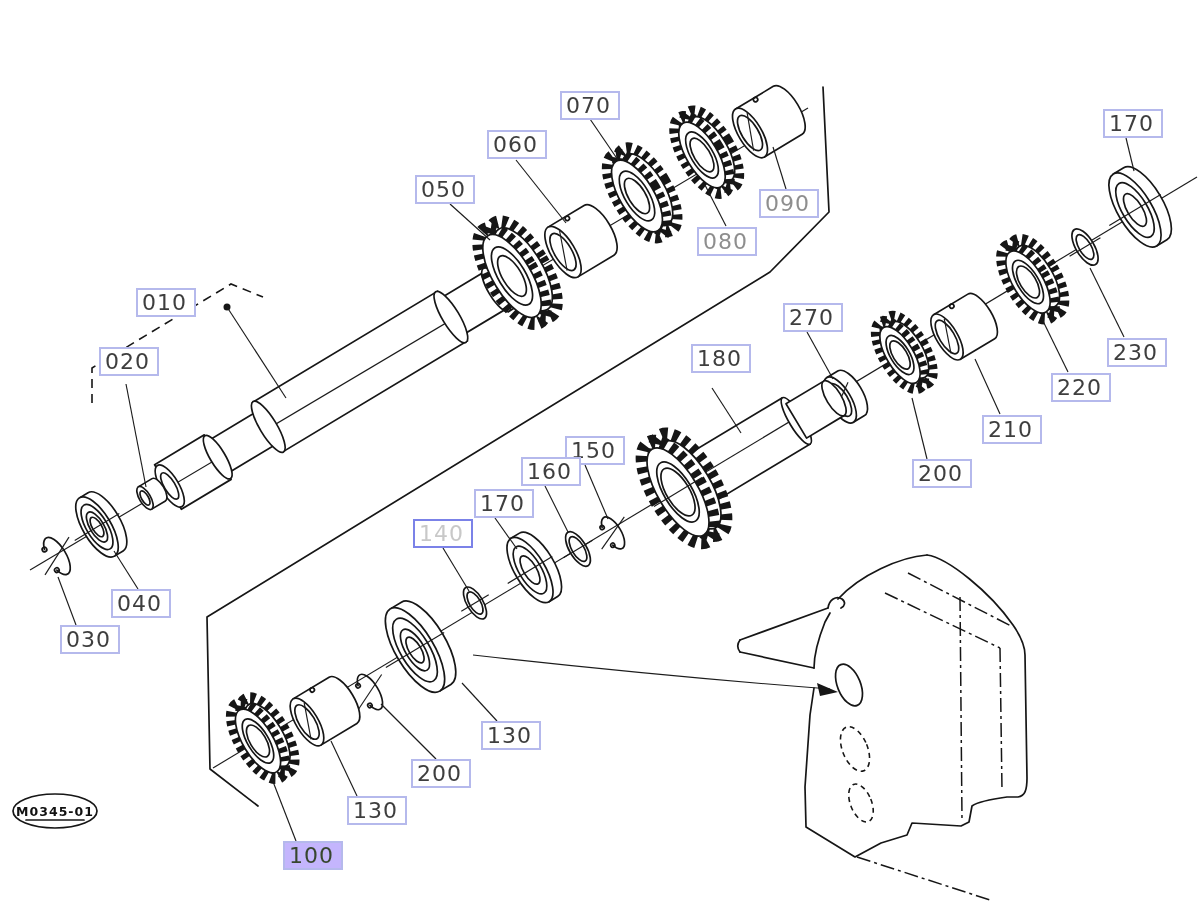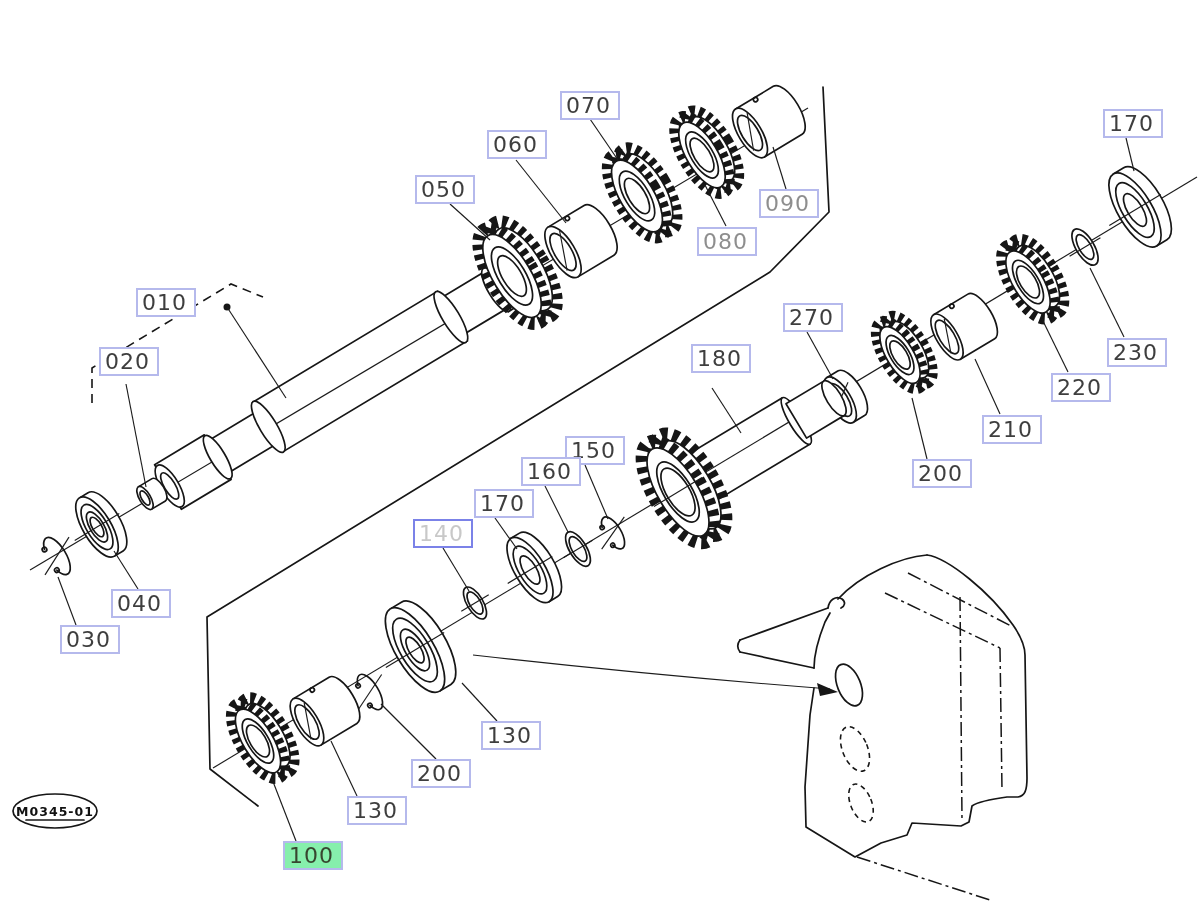--- a/index.html
+++ b/index.html
@@ -12,21 +12,21 @@
   .teeth{fill:none;stroke:#161616;}
   .dashL{stroke:#161616;stroke-width:1.6;fill:none;stroke-dasharray:9 6;}
   .dd   {stroke:#161616;stroke-width:1.5;fill:none;stroke-dasharray:14 4 3 4;}
   .dashE{stroke:#161616;stroke-width:1.6;fill:none;stroke-dasharray:5 4;}
   .label{position:absolute;box-sizing:border-box;width:60px;height:29px;
          background:#ffffff;border:2px solid #b5b9ec;color:#3e3e3e;
          font-size:22px;line-height:25px;padding-left:4px;letter-spacing:1px;
          cursor:pointer;}
   .label.dim   {color:#8e8e8e;}
   .label.faint {color:#c8c8c8;border-color:#7b82e8;}
-  .label.hi    {background:#86efac;color:#37462f;}
+  .label.hi    {background:#c4b5fd;color:#37462f;}
 </style>
 </head>
 <body>
 
 <div class="stage">
 
 <svg width="1200" height="916" viewBox="0 0 1200 916">
   <defs>
     <pattern id="sp" width="4" height="3.1" patternUnits="userSpaceOnUse">
       <rect width="4" height="3.1" fill="#fff"></rect>

